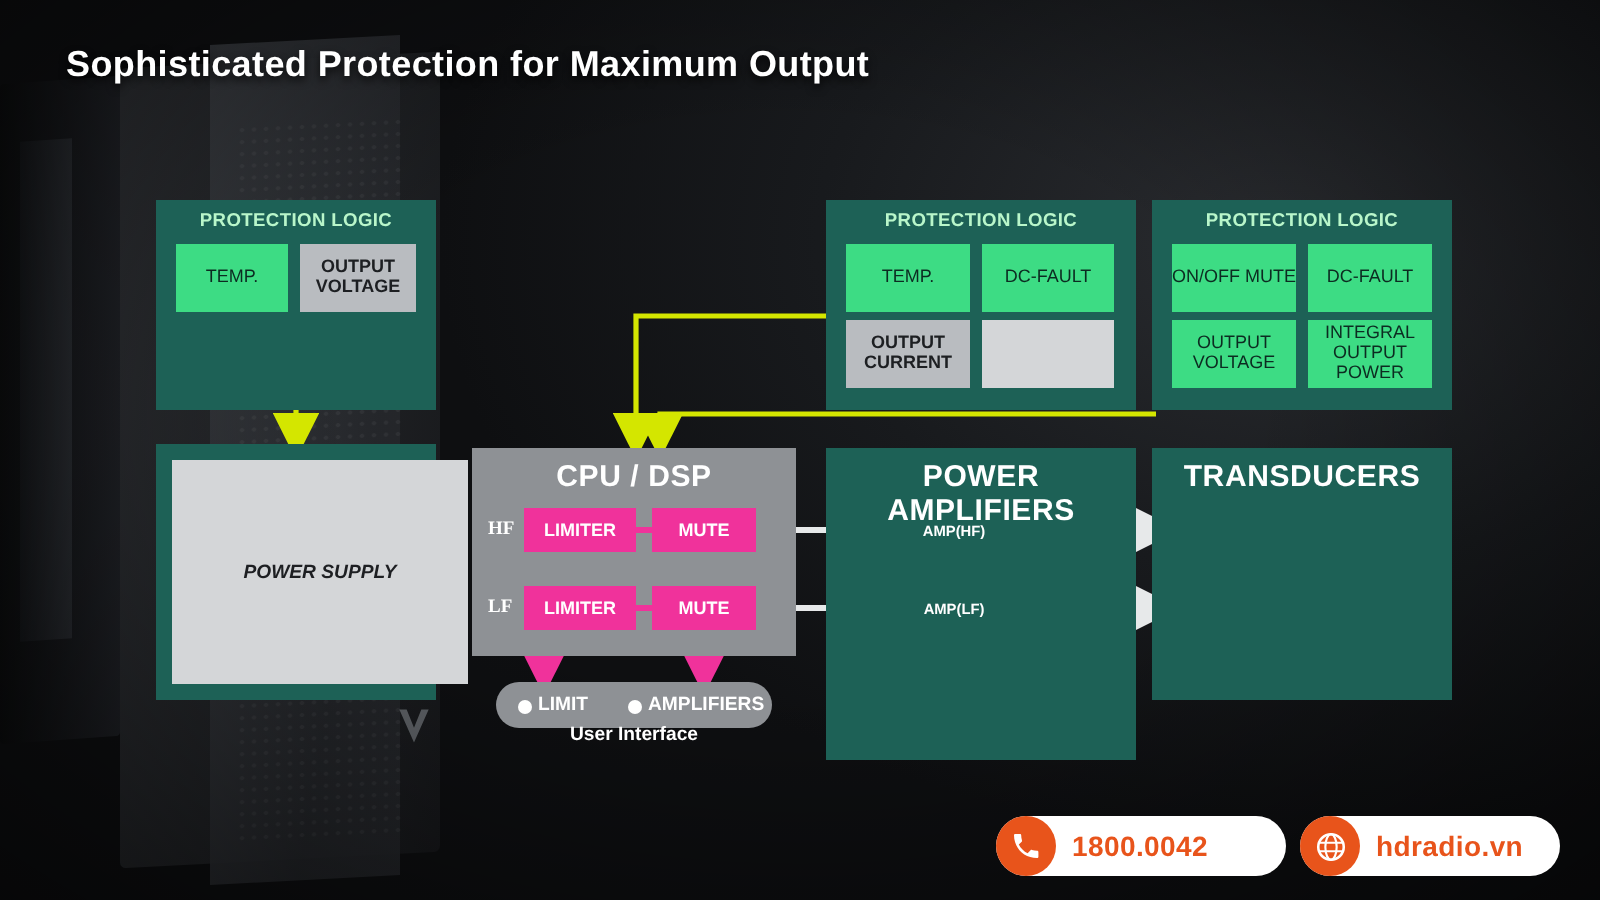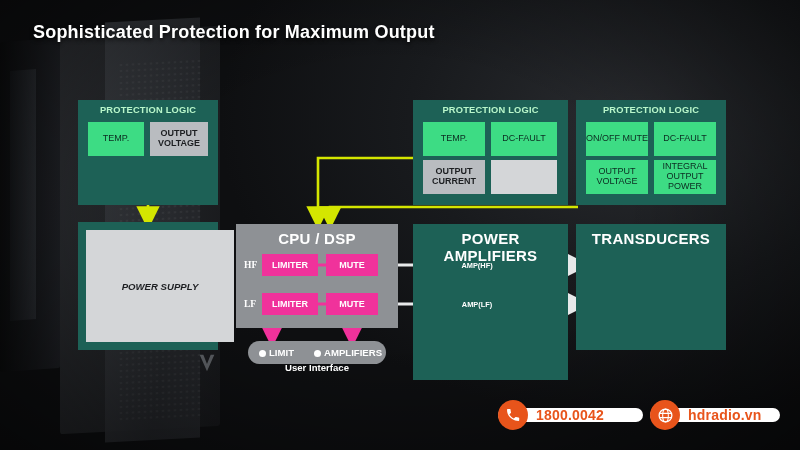--- a/index.html
+++ b/index.html
@@ -54,21 +54,21 @@
   .sidelabel{position:absolute;color:#ffffff;font-size:9.5px;font-weight:bold;font-family:Liberation Serif, serif;}
   .ampblk{position:absolute;background:#9a9da1;color:#ffffff;font-size:7.4px;font-weight:bold;
           display:flex;align-items:center;justify-content:center;}
   .uilabel{position:absolute;color:#ffffff;font-size:9.6px;font-weight:bold;}
   .uidot{position:absolute;width:7px;height:7px;border-radius:50%;background:#ffffff;}
   .uicaption{position:absolute;color:#ffffff;font-size:9.6px;font-weight:bold;text-align:center;width:100%;left:0;}
 
   svg.lines{position:absolute;left:0;top:0;width:800px;height:450px;overflow:visible;}
 
   
-  .badge{position:absolute;height:14px;border-radius:15px;background:#ffffff;display:flex;align-items:center;}
+  .badge{position:absolute;height:30px;border-radius:15px;background:#ffffff;display:flex;align-items:center;}
   .badge .circ{width:30px;height:30px;border-radius:50%;display:flex;align-items:center;justify-content:center;}
   .badge .txt{color:#e8541b;font-size:14px;font-weight:bold;padding:0 14px 0 8px;letter-spacing:.2px;}
   .badge2 .txt{color:#e8541b;}
 </style>
 </head>
 <body>
 
 <div id="bg">
   <div class="edge"></div>
   <div class="edge2"></div>

